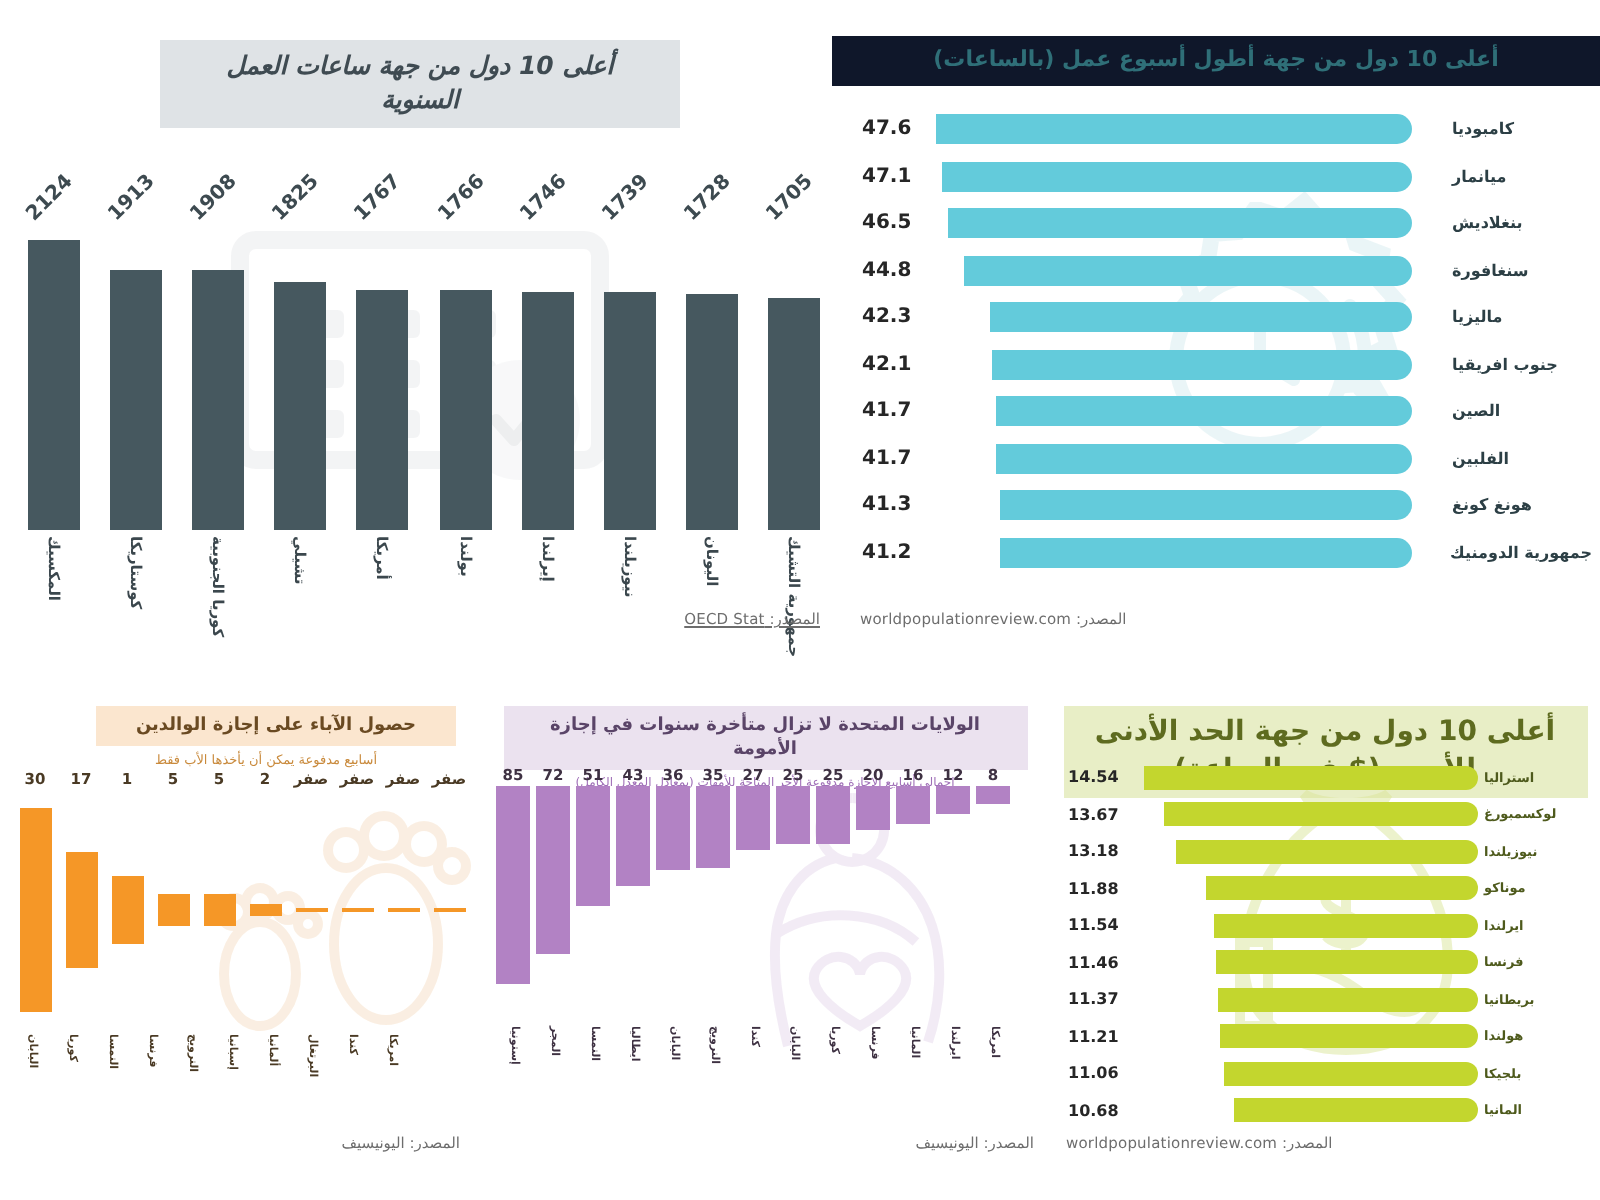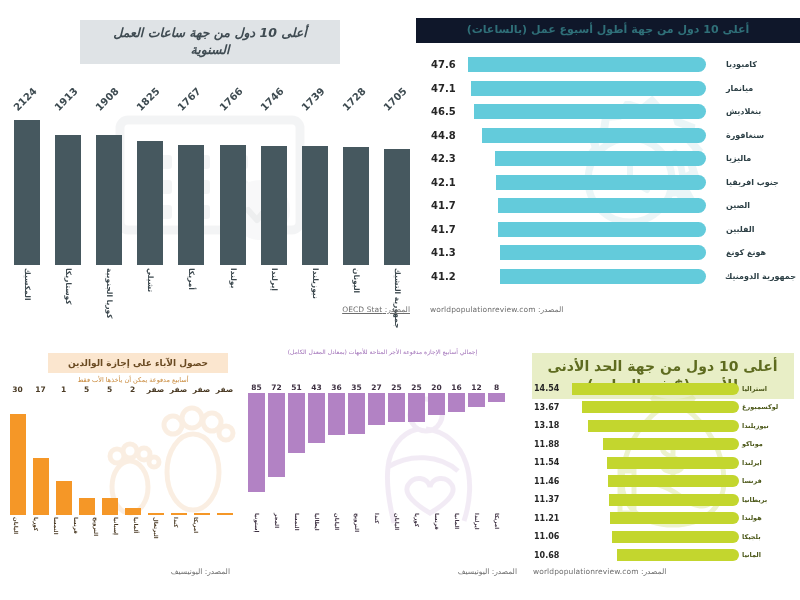--- a/index.html
+++ b/index.html
@@ -170,21 +170,21 @@
     align-items:flex-end;
     justify-content:flex-start;
     gap:4px;
   }
   #bl .vbar-wrap {
     position:relative;
     width:36px;
     height:100%;
     display:flex;
     flex-direction:column;
-    justify-content:flex-end;
+    justify-content:center;
     align-items:center;
   }
   #bl .vbar { width:16px; background:#f59727; }
   #bl .vbar-val {
     position:absolute;
     bottom:calc(100% + 1px);
     font-size:7.5px;
     font-weight:bold;
     color:#4a3a24;
     white-space:nowrap;
@@ -597,20 +597,21 @@
   <div class="panel" id="bm">
     <svg class="wm" style="left:108px; top:40px;" width="150" height="150" viewBox="0 0 150 150">
       <g fill="none" stroke="#e6d9ec" stroke-width="5">
         <path d="M78 14 a16 16 0 1 0 .1 0"></path>
         <path d="M70 44 c-18 4 -28 20 -30 38 c-2 18 2 40 6 56"></path>
         <path d="M78 44 c20 2 34 16 40 34 c6 18 4 40 -2 58"></path>
         <path d="M40 82 c22 -14 52 -12 70 4"></path>
         <path d="M60 100 c6 -10 20 -8 22 2 c2 -10 16 -12 22 -2 c5 9 -8 20 -22 28 c-14 -8 -27 -19 -22 -28 z"></path>
       </g>
     </svg>
+    <div class="panel-title">الولايات المتحدة لا تزال متأخرة سنوات في إجازة الأمومة</div>
     <div class="panel-sub">إجمالي أسابيع الإجازة مدفوعة الأجر المتاحة للأمهات (بمعادل المعدل الكامل)</div>
     <div class="plot">
         <div class="vbar-wrap">
           <div class="vbar-val">85</div>
           <div class="vbar" style="height: 99.1667px; background: rgb(178, 130, 196);"></div>
         </div>
         <div class="vbar-wrap">
           <div class="vbar-val">72</div>
           <div class="vbar" style="height: 84px; background: rgb(178, 130, 196);"></div>
         </div>

